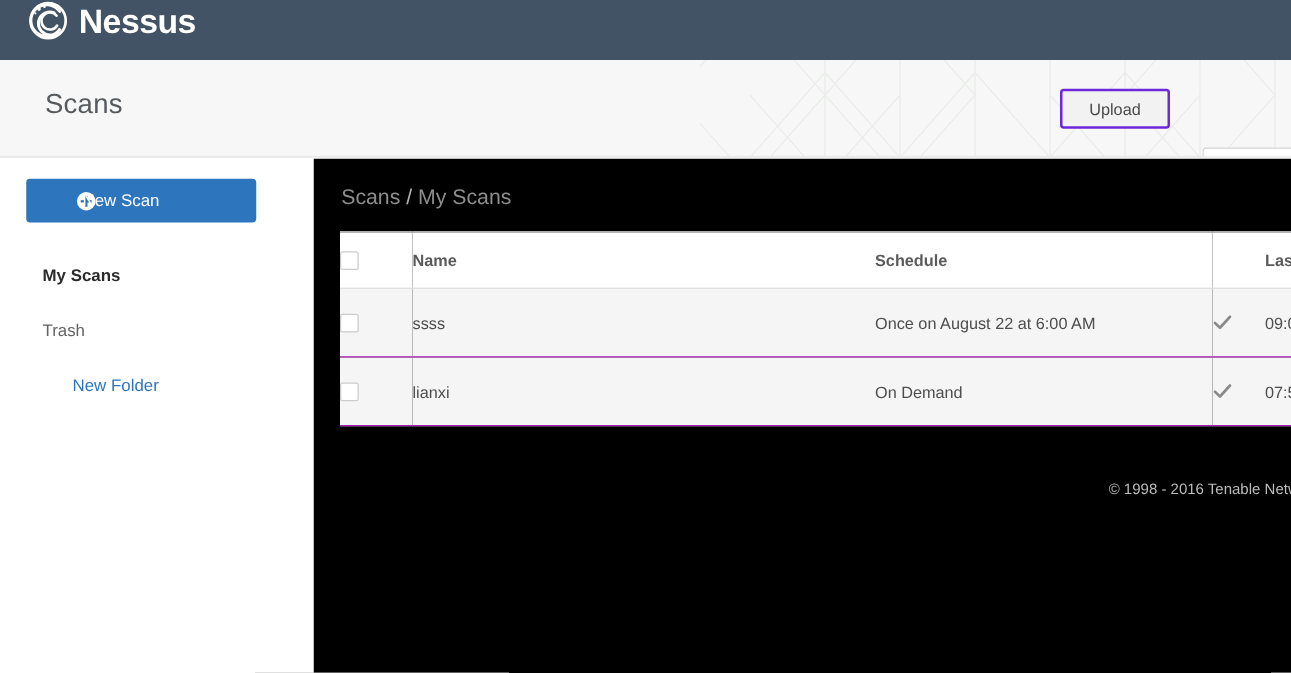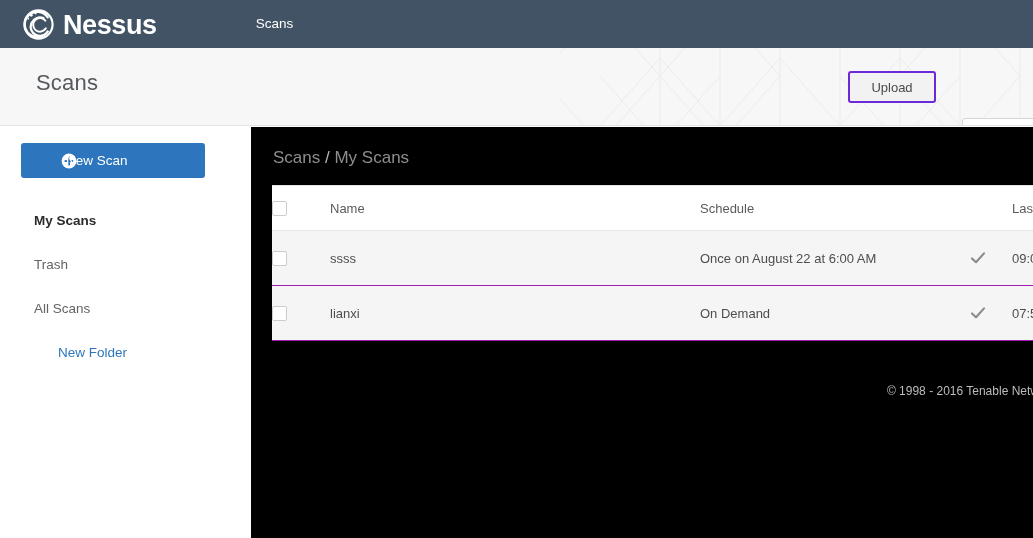--- a/index.html
+++ b/index.html
@@ -13,20 +13,21 @@
   }
 
   
   .navbar {
     position: absolute;
     top: 0; left: 0;
     width: 1033px;
     height: 48px;
     background: #415364;
     display: flex;
+    flex-direction: column;
   }
   .brand {
     display: flex;
     align-items: center;
     margin-left: 22px;
     height: 48px;
   }
   .brand-mark {
     width: 33px; height: 33px;
     margin-right: 8px;
@@ -187,21 +188,21 @@
 
   .scan-table {
     position: absolute;
     left: 21px; top: 58px;
     width: 782px;
     border-collapse: collapse;
     table-layout: fixed;
   }
   .scan-table th {
     text-align: left;
-    font-weight: normal;
+    font-weight: bold;
     font-size: 13px;
     color: #5b5b5b;
     height: 45px;
     border-top: 1px solid #e6e6e6;
     border-bottom: 1px solid #e6e6e6;
     background: #ffffff;
     padding: 0;
     vertical-align: middle;
   }
   .scan-table td {
@@ -314,21 +315,20 @@
         <circle cx="8" cy="8" r="7.4" fill="#ffffff"></circle>
         <rect x="7.1" y="3.6" width="1.9" height="8.8" fill="#2d76bd"></rect>
         <rect x="3.6" y="7.1" width="8.8" height="1.9" fill="#2d76bd"></rect>
       </svg>
     </span>
     <span>New Scan</span>
   </button>
   <div class="sidebar-nav">
     <a class="sidebar-item active">My Scans</a>
     <a class="sidebar-item">Trash</a>
-    <a class="sidebar-item">All Scans</a>
     <a class="sidebar-item link-blue">New Folder</a>
   </div>
 </div>
 
 <div class="main">
   <div class="breadcrumb">
     <span>Scans</span>
     <span class="crumb-sep">/</span>
     <span class="crumb-current">My Scans</span>
   </div>

